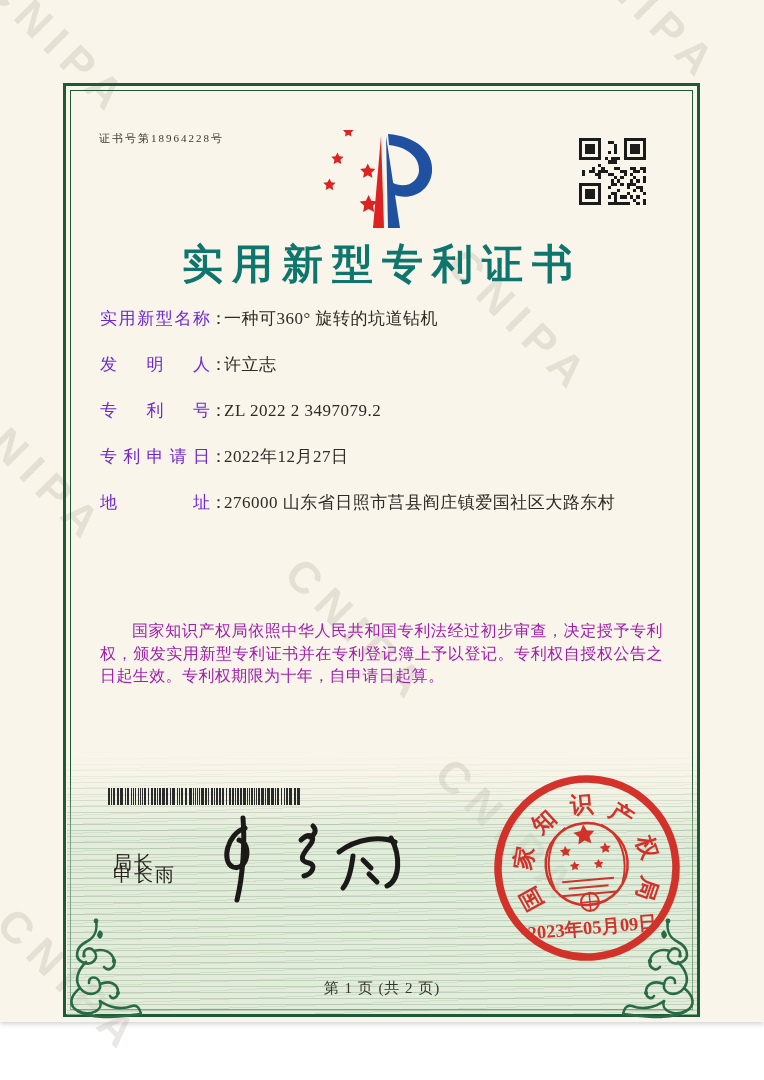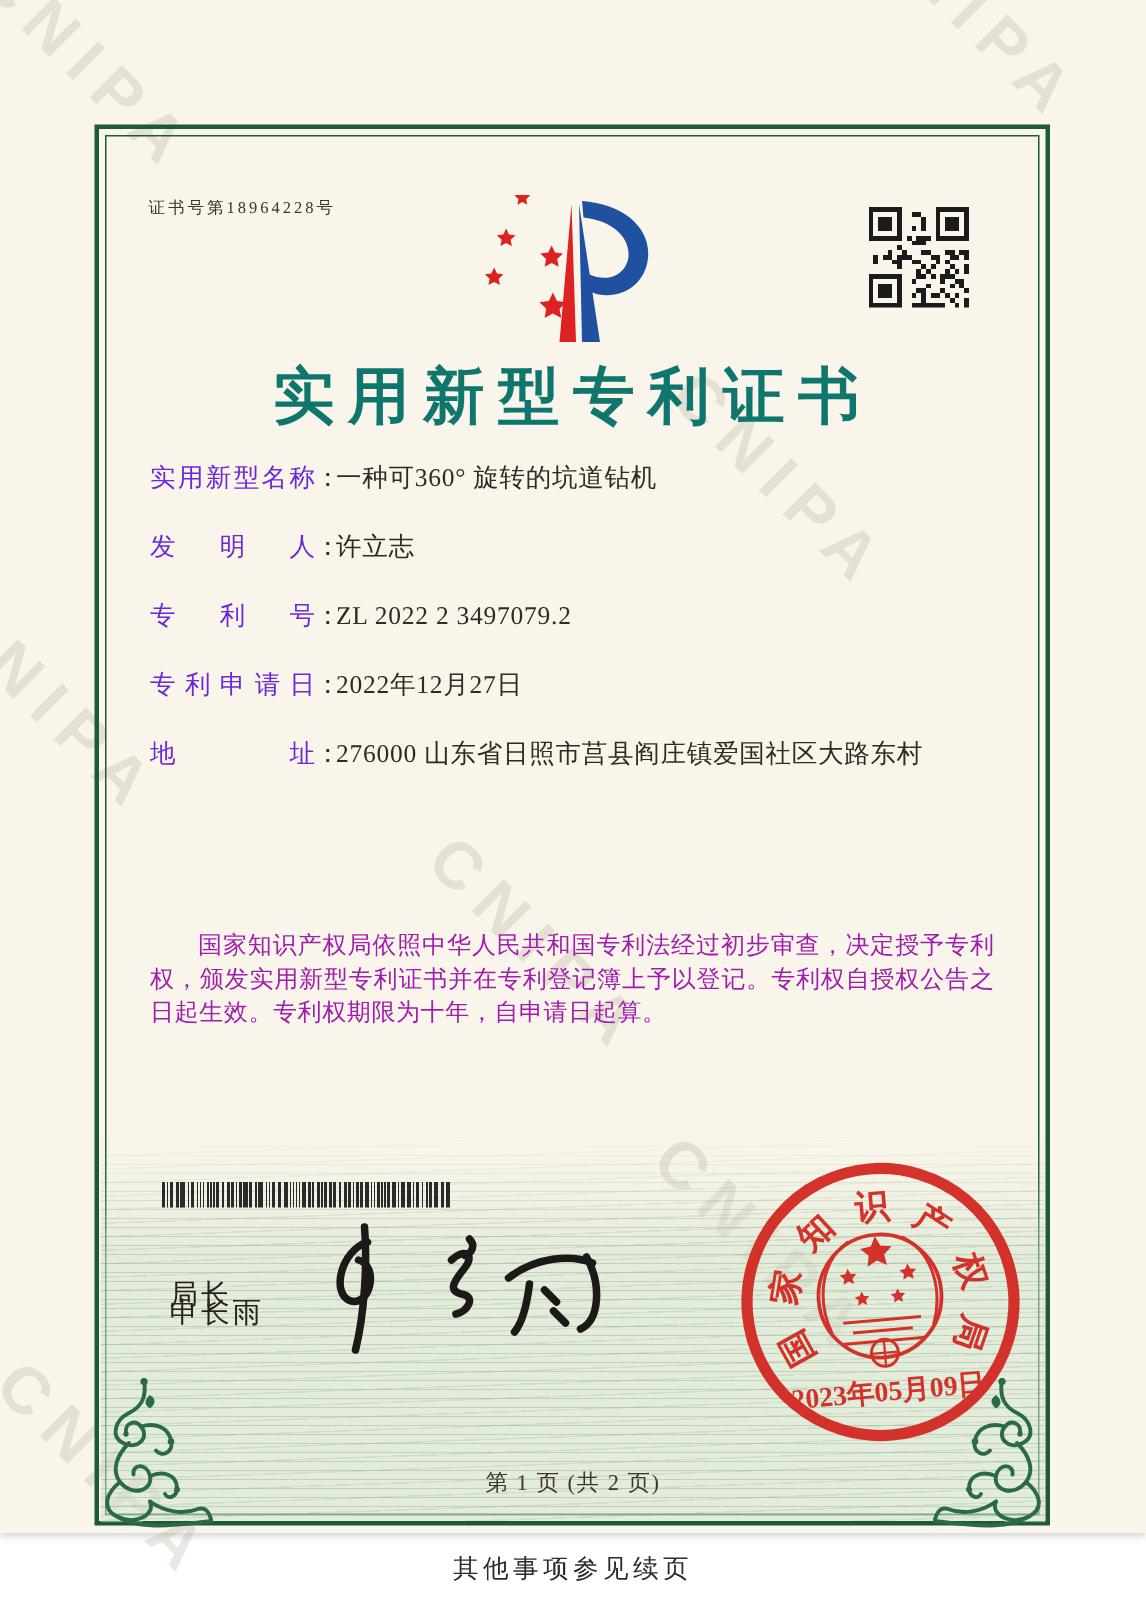--- a/index.html
+++ b/index.html
@@ -463,14 +463,13 @@
           <path d="M88,92 l1.5,3 3.4,.4 -2.5,2.4 .6,3.4 -3,-1.7 -3,1.7 .6,-3.4 -2.5,-2.4 3.4,-.4z"></path>
           <path d="M112,92 l1.5,3 3.4,.4 -2.5,2.4 .6,3.4 -3,-1.7 -3,1.7 .6,-3.4 -2.5,-2.4 3.4,-.4z"></path>
         </g>
         <text id="seal-date" x="100" y="166" text-anchor="middle" font-family="Liberation Serif, DejaVu Serif, serif" font-size="18.5" font-weight="bold" fill="#d2251e">2023年05月09日</text>
       </g>
     </svg>
 
     <div id="page-number">第 1 页 (共 2 页)</div>
   </div>
 
-  <div id="continuation">其他事项参见续页</div>
 </div>
 
 </body></html>

